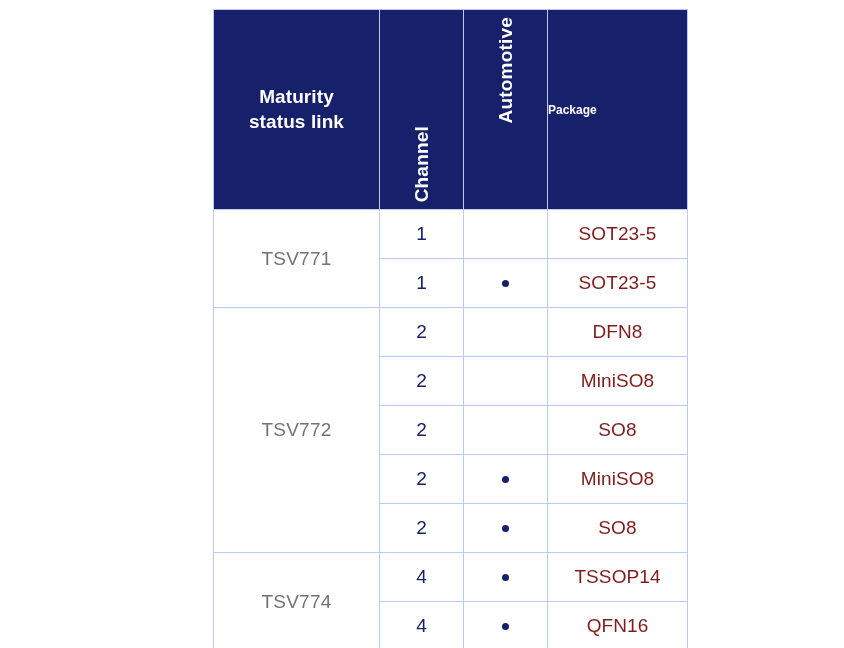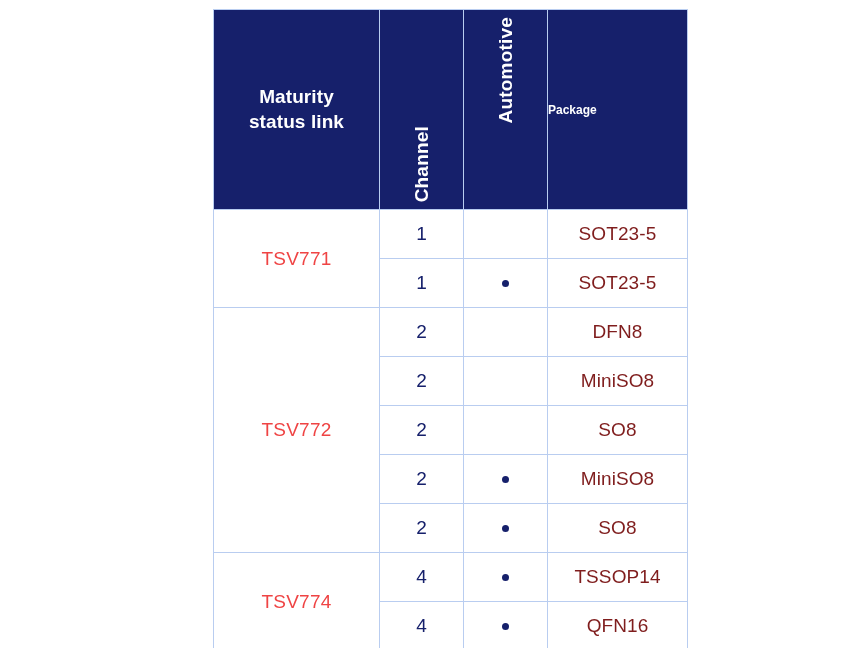--- a/index.html
+++ b/index.html
@@ -89,21 +89,21 @@
   tbody td {
     background: #ffffff;
     height: 48px;
     text-align: center;
     vertical-align: middle;
     border: 1px solid #cddcf5;
   }
 
   td.cell-part {
     border: 1px solid #b9cdf0;
-    color: #ef4444;
+    color: #737373;
     font-size: 19px;
     letter-spacing: .2px;
   }
 
   td.cell-channel {
     color: #16206b;
     font-size: 19px;
   }
 
   td.cell-auto {

